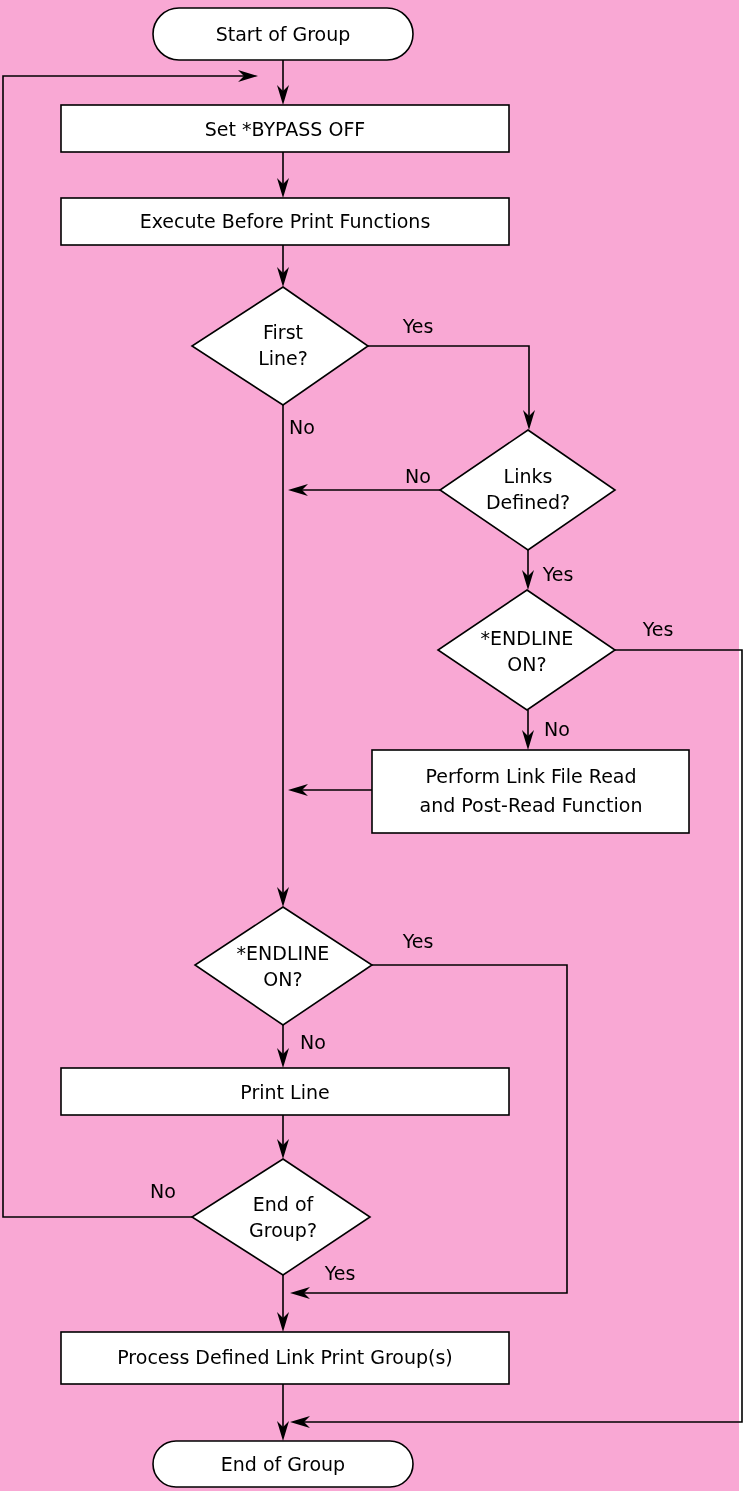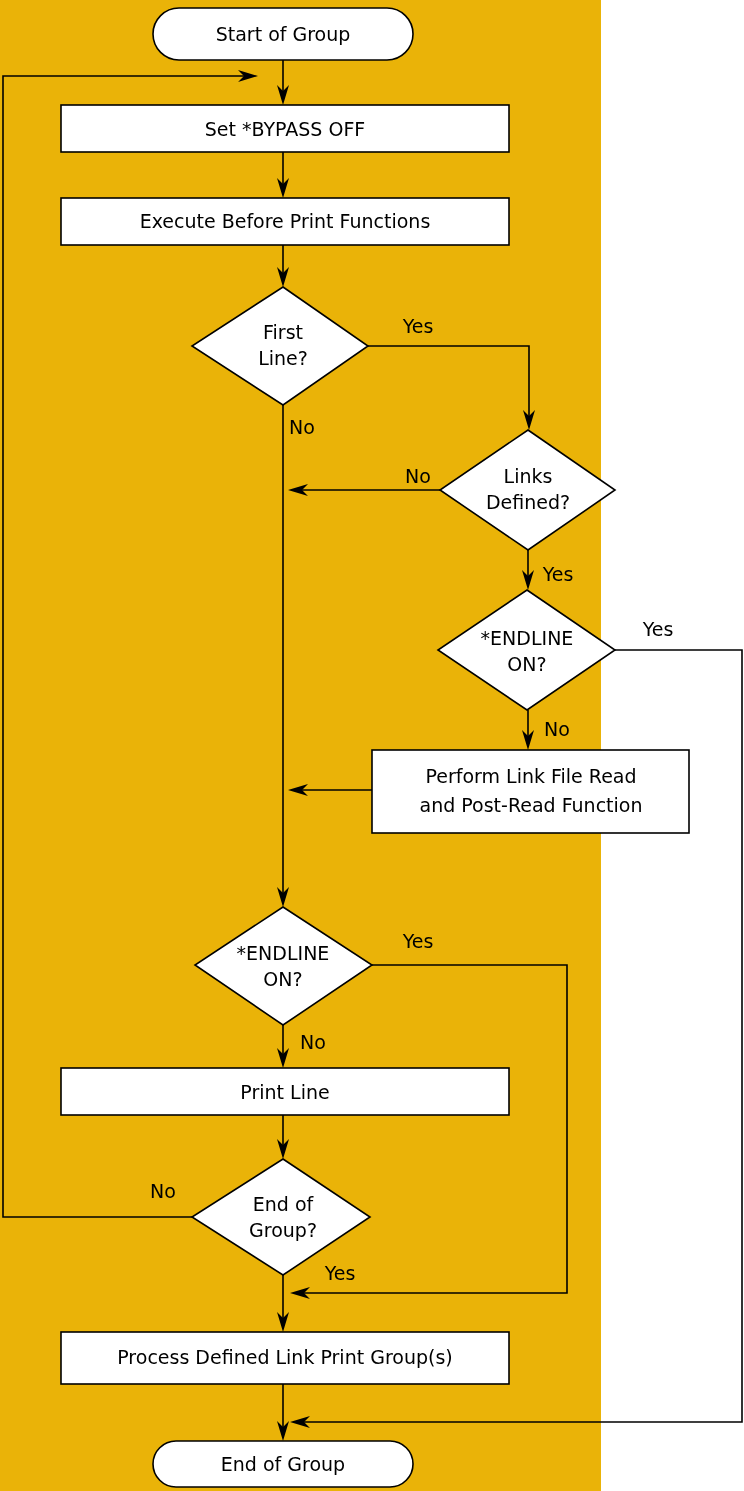--- a/index.html
+++ b/index.html
@@ -2,23 +2,23 @@
 <html><head>
 <meta charset="utf-8">
 <style>
   html, body {
     margin: 0;
     padding: 0;
     background: #ffffff;
   }
   #flowchart-root {
     position: relative;
-    width: 601px;
+    width: 739px;
     height: 1491px;
-    background: #eab308;
+    background: #f9a8d4;
     font-family: "DejaVu Sans", sans-serif;
   }
   svg#flow-svg {
     display: block;
     width: 744px;
     height: 1491px;
   }
   .shape {
     fill: #ffffff;
     stroke: #000000;

